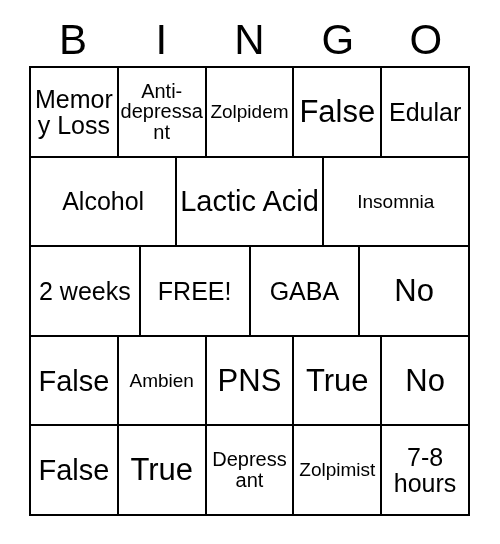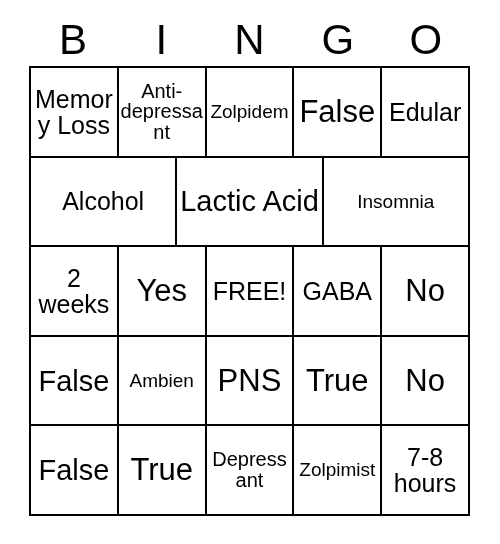--- a/index.html
+++ b/index.html
@@ -122,23 +122,20 @@
         </div>
         <div class="cell">
           <span class="cell-text sz-sm">Insomnia</span>
         </div>
       </div>
       <div class="grid-row">
         <div class="cell">
           <span class="cell-text sz-md">2 weeks</span>
         </div>
         <div class="cell">
-          <span class="cell-text sz-xl">Yes</span>
-        </div>
-        <div class="cell">
           <span class="cell-text sz-md">FREE!</span>
         </div>
         <div class="cell">
           <span class="cell-text sz-md">GABA</span>
         </div>
         <div class="cell">
           <span class="cell-text sz-xl">No</span>
         </div>
       </div>
       <div class="grid-row">

